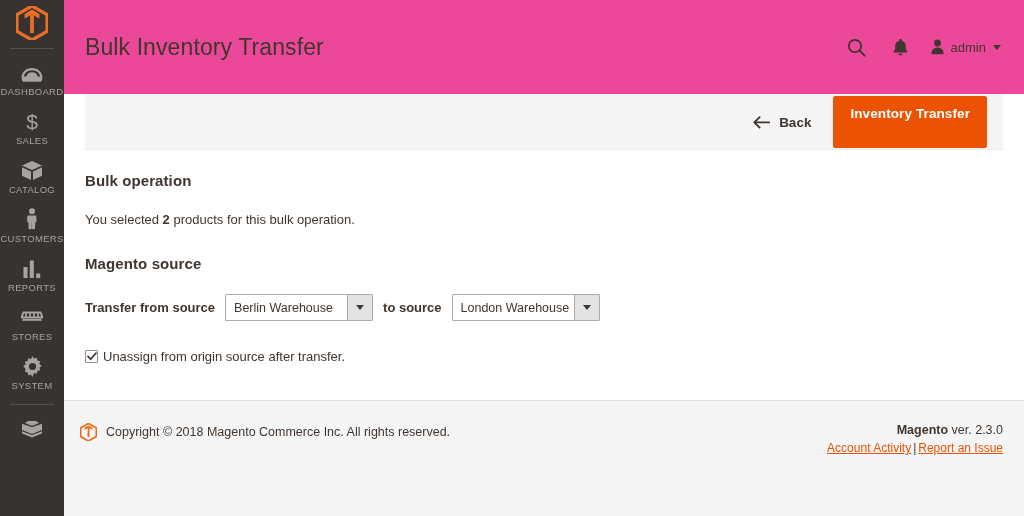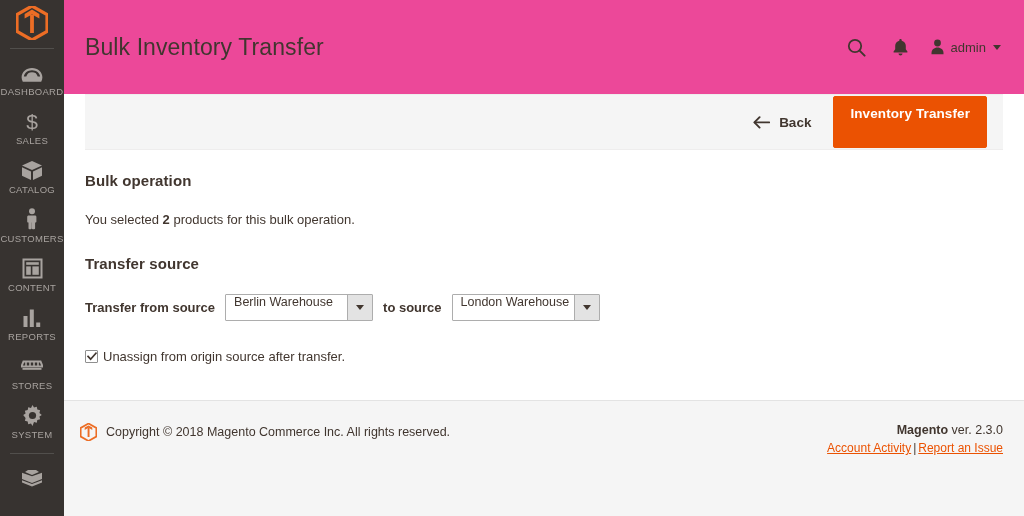--- a/index.html
+++ b/index.html
@@ -158,20 +158,21 @@
     font-size: 13px; font-weight: 700; color: #41362f;
     white-space: nowrap;
   }
   .select-wrap {
     position: relative;
     display: inline-flex;
     width: 148px; height: 27px;
     border: 1px solid #adadad;
     background: #ffffff;
     border-radius: 1px;
+    align-items: center;
     overflow: hidden;
     cursor: pointer;
   }
   .select-wrap .sel-value {
     flex: 1;
     font-size: 12.5px;
     color: #41362f;
     padding-left: 8px;
     white-space: nowrap;
     overflow: hidden;
@@ -286,31 +287,20 @@
       <span class="ico">
         <svg width="14" height="22" viewBox="0 0 14 22">
           <circle cx="7" cy="3.2" r="3"></circle>
           <path d="M4 7.6h6c.8 0 1.4.6 1.4 1.4v4.6c0 .6-.4 1-1 1h-.3v5.7c0 .5-.4.9-.9.9H7.8c-.5 0-.9-.4-.9-.9v-5.7h-.2v5.7c0 .5-.4.9-.9.9H4.4c-.5 0-.9-.4-.9-.9v-5.7h-.3c-.6 0-1-.4-1-1V9c0-.8.6-1.4 1.4-1.4z"></path>
         </svg>
       </span>
       <span class="nav-label">Customers</span>
     </div>
 
 
-    <div class="nav-item">
-      <span class="ico">
-        <svg width="21" height="21" viewBox="0 0 21 21">
-          <path d="M1.5 1.5h18v18h-18z" fill="none" stroke="#a8a39f" stroke-width="2"></path>
-          <rect x="4.2" y="4.2" width="12.6" height="2.6"></rect>
-          <rect x="4.2" y="8.4" width="4.6" height="8.4"></rect>
-          <rect x="10.4" y="8.4" width="6.4" height="8.4"></rect>
-        </svg>
-      </span>
-      <span class="nav-label">Content</span>
-    </div>
 
     <div class="nav-item">
       <span class="ico">
         <svg width="20" height="20" viewBox="0 0 20 20">
           <rect x="1.5" y="8" width="4" height="11"></rect>
           <rect x="7.8" y="1.5" width="4" height="17.5"></rect>
           <rect x="14.2" y="14.5" width="4" height="4.5"></rect>
         </svg>
       </span>
       <span class="nav-label">Reports</span>
@@ -396,21 +386,21 @@
       </button>
       <button class="btn-primary">Inventory Transfer</button>
     </div>
 
     <div class="content">
 
       <h2 class="section-title">Bulk operation</h2>
 
       <p class="para"><span>You selected </span><b>2</b><span> products for this bulk operation.</span></p>
 
-      <h2 class="section-title second">Transfer source</h2>
+      <h2 class="section-title second">Magento source</h2>
 
       <div class="form-row">
         <span class="form-label">Transfer from source</span>
 
         <div class="select-wrap">
           <span class="sel-value">Berlin Warehouse</span>
           <span class="sel-arrow">
               <i></i>
             </span>
         </div>

